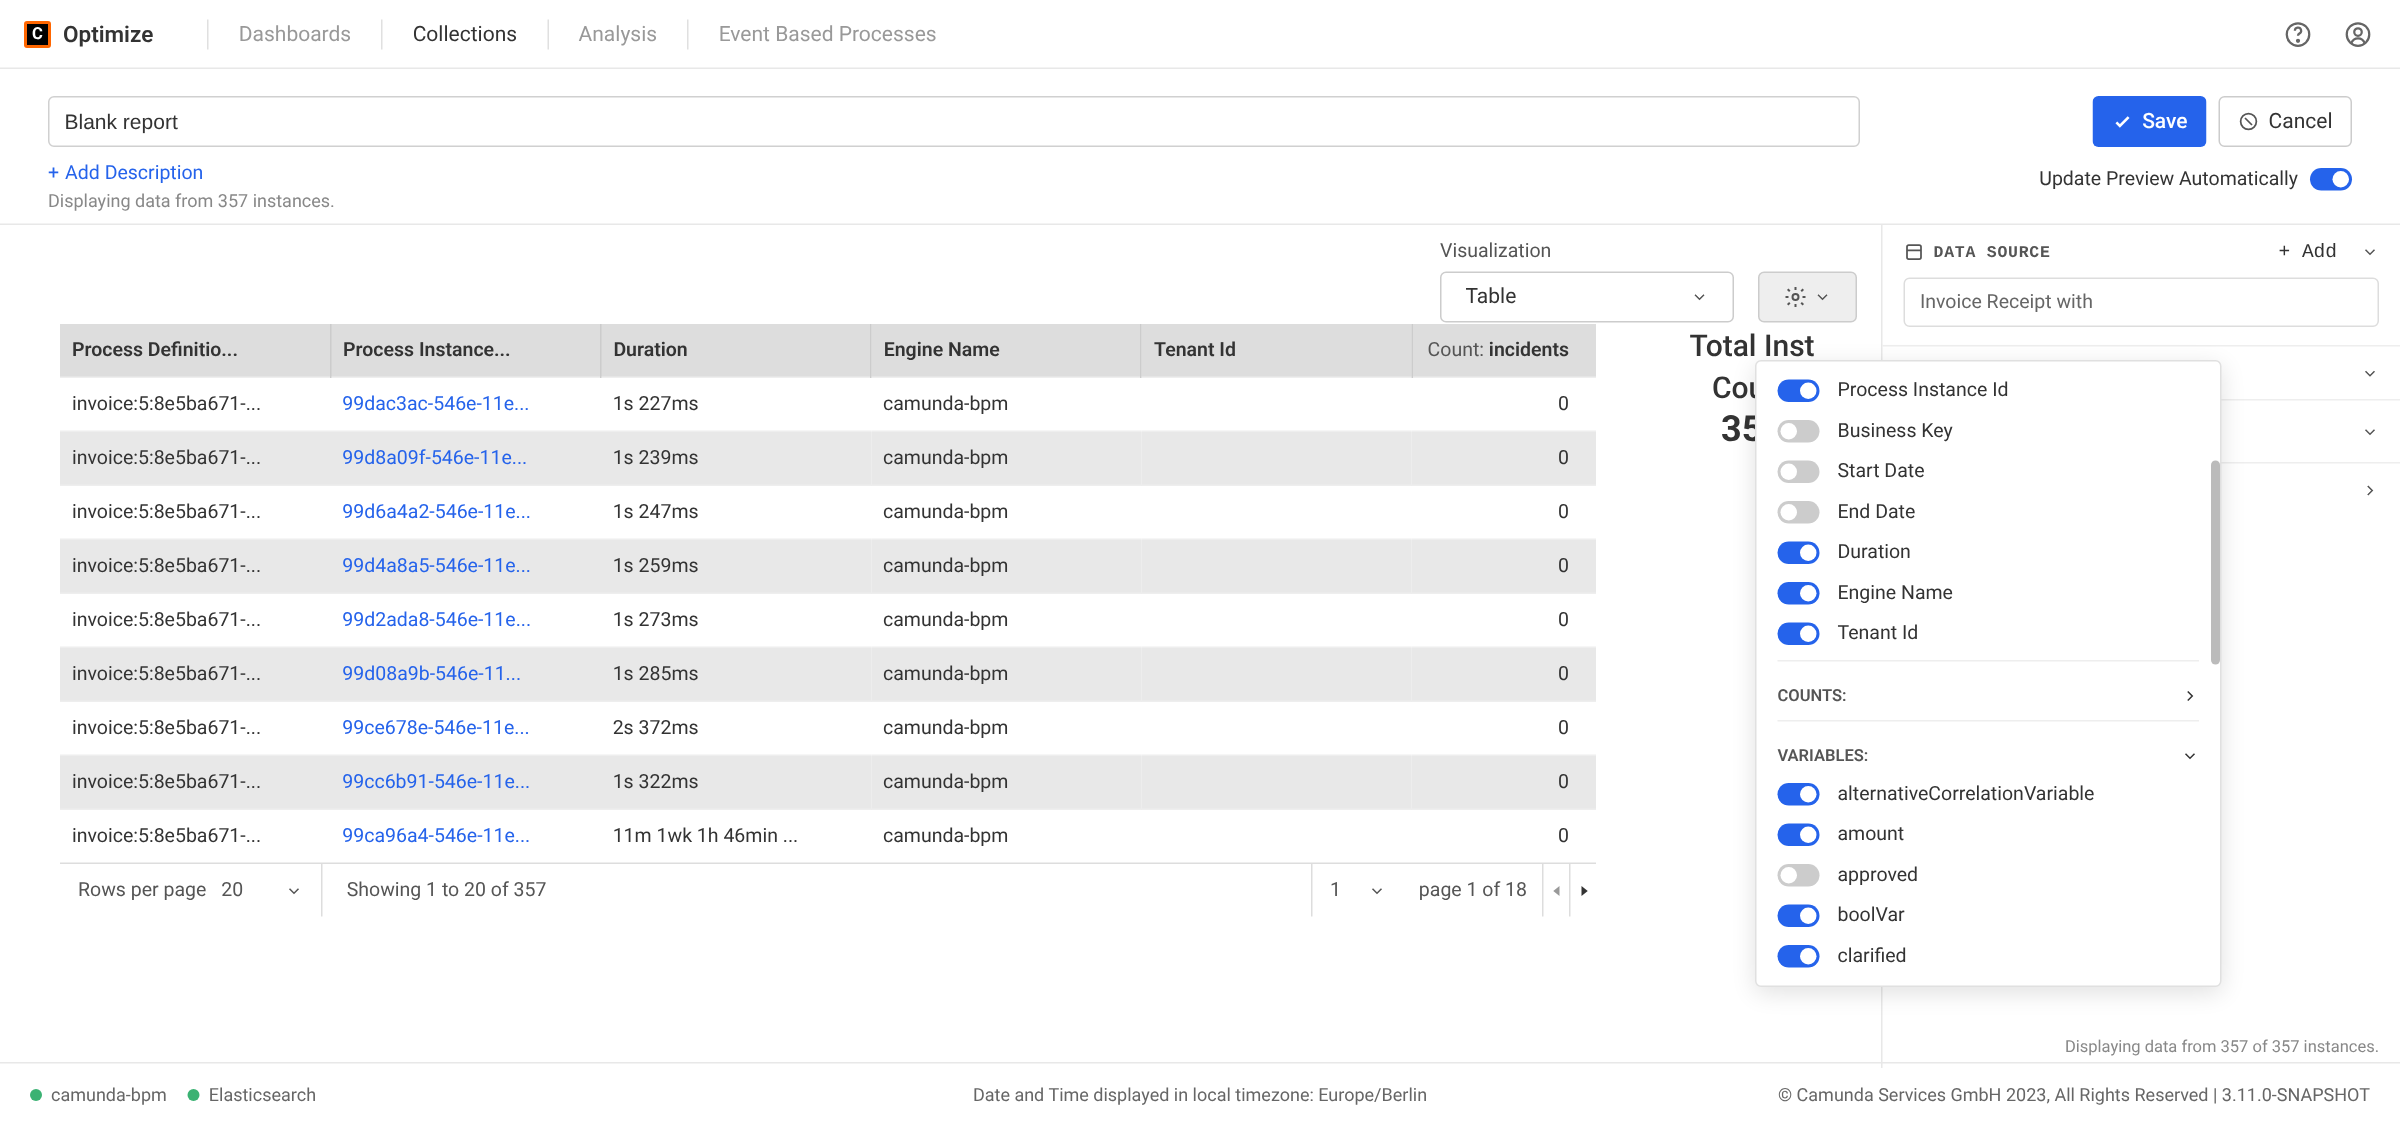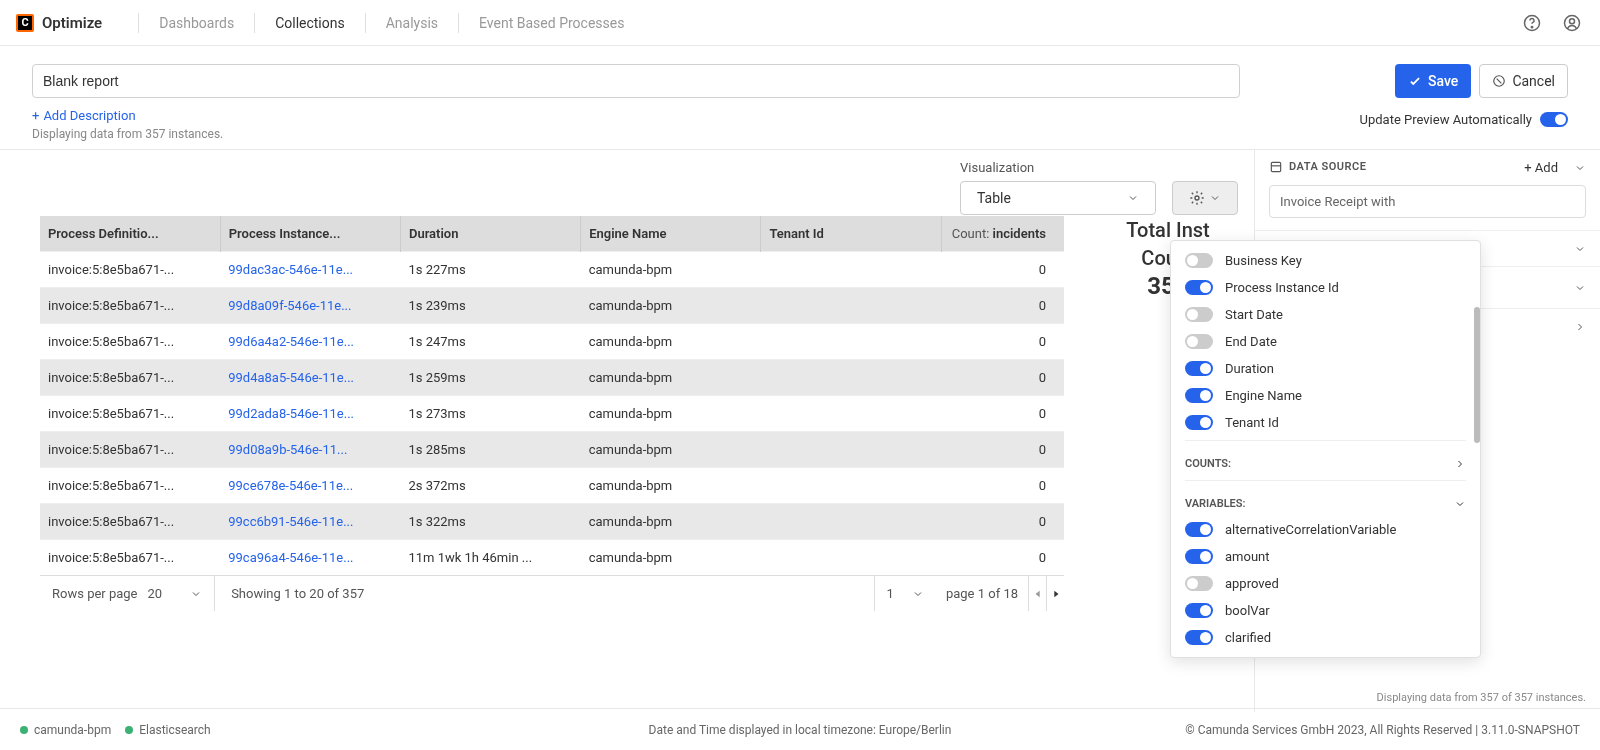--- a/index.html
+++ b/index.html
@@ -70,21 +70,21 @@
   .pag-btn { width: 18px; height: 100%; border-left: 1px solid #ddd; display: flex; align-items: center; justify-content: center; color: #999; cursor: pointer; }
   .pag-btn.enabled { color: #333; }
 
   
   .summary-area { flex: 0 0 190px; padding-top: 66px; padding-left: 18px; text-align: center; }
   .summary-title { font-size: 20px; font-weight: 500; line-height: 1.4; }
   .summary-count { font-size: 24px; font-weight: 700; }
 
   
   .sidebar-right { flex: 1; border-left: 1px solid #e8e8e8; padding: 0; position: relative; }
-  .ds-header { display: flex; align-items: flex-start; padding: 10px 14px; font-size: 11px; font-weight: 600; letter-spacing: 0.5px; color: #555; }
+  .ds-header { display: flex; align-items: flex-end; padding: 10px 14px; font-size: 11px; font-weight: 600; letter-spacing: 0.5px; color: #555; font-family: Liberation Mono, monospace; }
   .ds-header-right { margin-left: auto; display: flex; align-items: center; gap: 16px; font-size: 13px; font-weight: 400; letter-spacing: 0; color: #333; cursor: pointer; }
   .ds-box { margin: 0 14px 12px 14px; border: 1px solid #ddd; border-radius: 4px; padding: 8px 10px; font-size: 13px; color: #666; }
   .accordion-row { height: 36px; border-top: 1px solid #eee; display: flex; align-items: center; padding: 0 14px; font-size: 13px; cursor: pointer; }
   .acc-chevron { margin-left: auto; color: #666; }
   .footer-instances { position: absolute; bottom: 8px; right: 14px; font-size: 11px; color: #888; }
 
   
   .popover { position: absolute; top: 240px; left: 1170px; width: 311px; background: #fff; border: 1px solid #e0e0e0; border-radius: 4px; box-shadow: 0 4px 16px rgba(0,0,0,0.12); padding: 6px 0; z-index: 100; }
   .popover-scroll { position: absolute; top: 66px; right: 0; width: 6px; height: 136px; background: #bbb; border-radius: 3px; }
   .popover-item { display: flex; align-items: center; height: 27px; padding: 0 14px; font-size: 13px; }
@@ -353,30 +353,30 @@
         </span>
     </div>
     <div class="footer-instances">Displaying data from 357 of 357 instances.</div>
   </div>
 </div>
 
 <div class="popover">
   <div class="popover-scroll"></div>
   <div id="popover-top">
       <div class="popover-item">
+        <div class="toggle on">
+          <div class="toggle-knob"></div>
+        </div>
+        <span class="pi-label">Process Instance Id</span>
+      </div>
+      <div class="popover-item">
         <div class="toggle off">
           <div class="toggle-knob"></div>
         </div>
         <span class="pi-label">Business Key</span>
-      </div>
-      <div class="popover-item">
-        <div class="toggle on">
-          <div class="toggle-knob"></div>
-        </div>
-        <span class="pi-label">Process Instance Id</span>
       </div>
       <div class="popover-item">
         <div class="toggle off">
           <div class="toggle-knob"></div>
         </div>
         <span class="pi-label">Start Date</span>
       </div>
       <div class="popover-item">
         <div class="toggle off">
           <div class="toggle-knob"></div>

